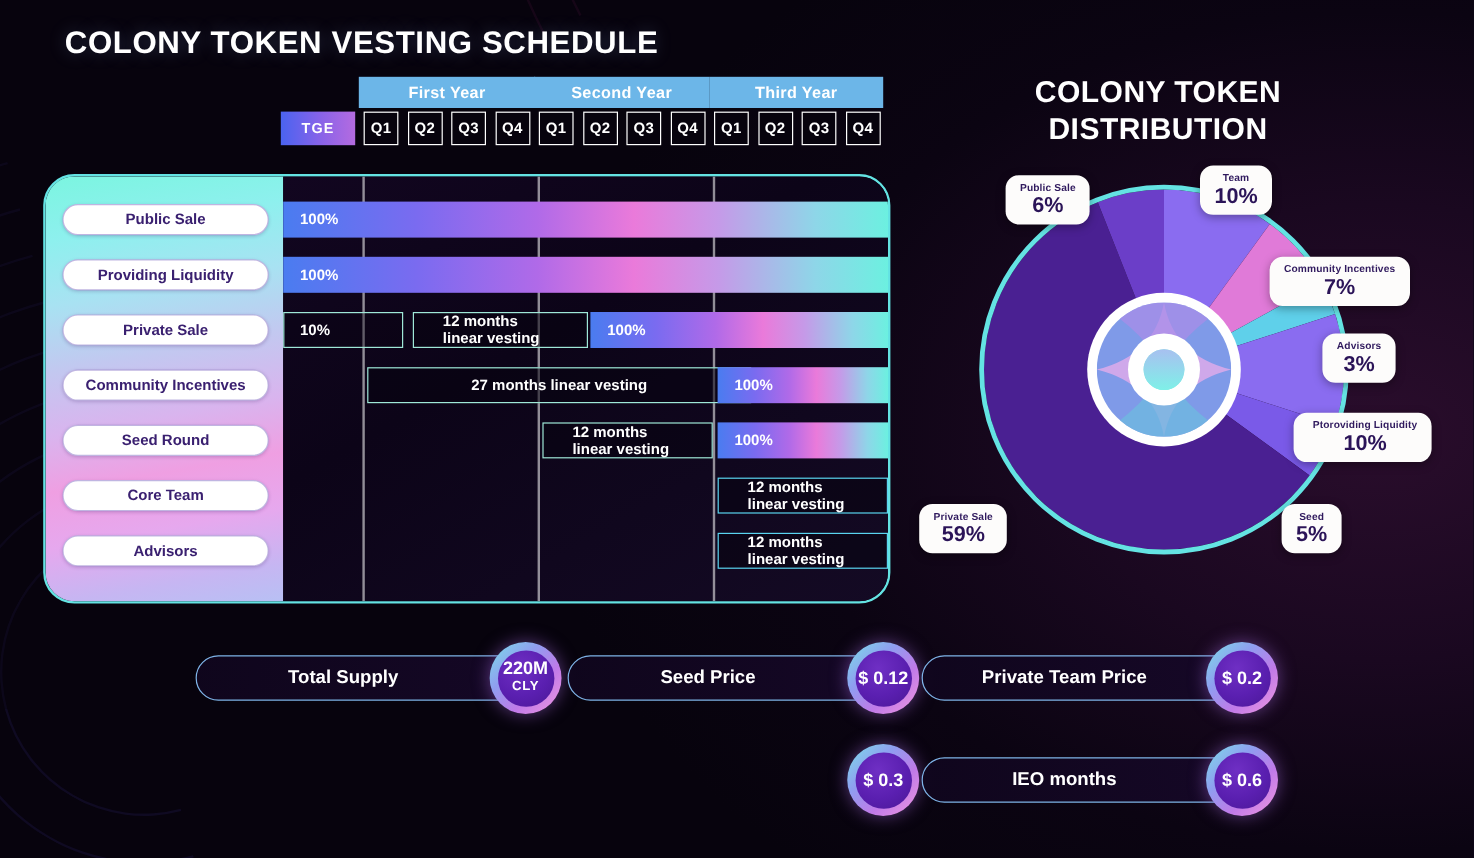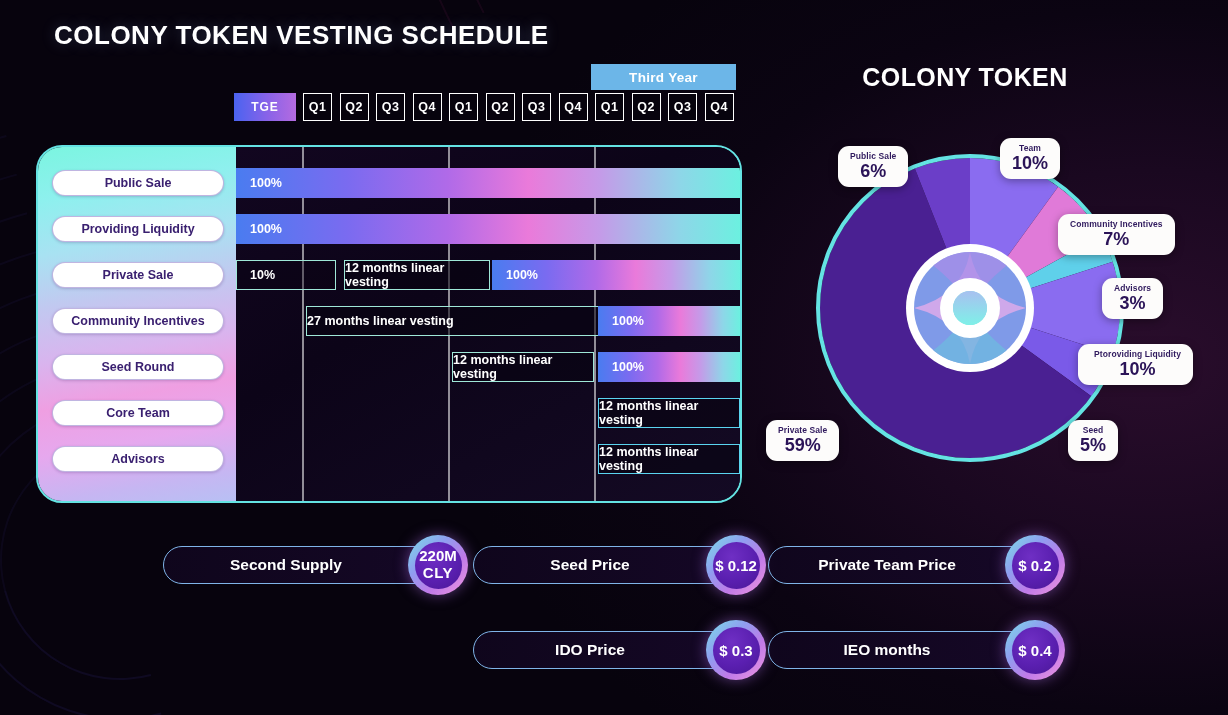--- a/index.html
+++ b/index.html
@@ -92,21 +92,22 @@
     display:flex; align-items:center;
     color:#ffffff; font-size:12.5px; font-weight:700;
   }
   .bar.fill {
     background: linear-gradient(90deg,#4a7cf0 0%, #7a6bf0 22%, #b06ae8 42%, #ea7ada 58%, #c59ae8 72%, #8ed6e8 88%, #6cf0e0 100%);
     padding-left:14px;
   }
   .bar.outline {
     background: rgba(8,3,16,.55);
     border:1.4px solid #9fe8d8;
-    padding:0 0;
+    justify-content:center;
+    padding:0 24px;
   }
   .bar.outline.blue { border-color:#5ad4f0; }
   .bar.empty { background: rgba(8,3,16,.35); border:1.4px solid #9fe8d8; }
 
   
   #pie-title {
     position:absolute; left:760px; top:62px; width:410px;
     text-align:center; color:#ffffff;
     font-size:25px; font-weight:700; line-height:1.25; letter-spacing:.4px;
   }
@@ -138,21 +139,21 @@
     display:flex; align-items:center; justify-content:center;
     box-shadow: 0 0 14px rgba(170,110,230,.5);
   }
   .price-coin .inner {
     width:47px; height:47px; border-radius:50%;
     background: radial-gradient(circle at 40% 32%, #6f2fc4 0%, #5a1fb0 55%, #4a1796 100%);
     display:flex; flex-direction:column; align-items:center; justify-content:center;
     color:#ffffff; font-weight:700;
   }
   .price-coin .v1 { font-size:15px; line-height:1; }
-  .price-coin .v2 { font-size:15px; line-height:1.3; letter-spacing:.6px; }
+  .price-coin .v2 { font-size:11px; line-height:1.3; letter-spacing:.6px; }
 </style>
 </head>
 <body>
 
 <div id="root">
 
   <div class="arcs arcs1" style="left:980px; top:-240px; width:1; height:1;">
   <div class="arc" style="width: 436px; height: 436px; left: -218px; top: -218px; transform: rotate(18deg);"></div>
       <div class="arc" style="width: 504px; height: 504px; left: -252px; top: -252px; transform: rotate(18deg);"></div>
       <div class="arc" style="width: 572px; height: 572px; left: -286px; top: -286px; transform: rotate(18deg);"></div>
@@ -174,20 +175,26 @@
       <div class="arc" style="width: 560px; height: 560px; left: -280px; top: -280px; transform: rotate(-150deg);"></div>
       <div class="arc" style="width: 640px; height: 640px; left: -320px; top: -320px; transform: rotate(-150deg);"></div>
       <div class="arc" style="width: 720px; height: 720px; left: -360px; top: -360px; transform: rotate(-150deg);"></div>
       <div class="arc" style="width: 800px; height: 800px; left: -400px; top: -400px; transform: rotate(-150deg);"></div>
       <div class="arc" style="width: 880px; height: 880px; left: -440px; top: -440px; transform: rotate(-150deg);"></div>
       <div class="arc" style="width: 960px; height: 960px; left: -480px; top: -480px; transform: rotate(-150deg);"></div>
     </div>
 
   <div id="main-title">COLONY TOKEN VESTING SCHEDULE</div>
 
+  <div class="year-head" style="left:299px; top:64px; width:147px;">
+    <span>First Year</span>
+  </div>
+  <div class="year-head" style="left:445px; top:64px; width:146px;">
+    <span>Second Year</span>
+  </div>
   <div class="year-head" style="left:591px; top:64px; width:145px;">
     <span>Third Year</span>
   </div>
 
   <div class="tge-cell">
     <span>TGE</span>
   </div>
 
   <div id="quarter-cells">
       <div class="q-cell" style="left: 303px;">
@@ -289,20 +296,21 @@
           <span>Core Team</span>
         </div>
         <div class="legend-pill" style="top: 299px;">
           <span>Advisors</span>
         </div>
       </div>
   </div>
 
   <div id="pie-title">
     <div>COLONY TOKEN</div>
+    <div>DISTRIBUTION</div>
   </div>
 
   <div id="pie-wrap">
     <svg width="310" height="320" viewBox="0 0 310 320">
       <g id="pie-slices">
           <path d="M155 160 L155 10 A150 150 0 0 1 243.16778784387097 38.64745084375788 Z" fill="#8a6cf0"></path>
           <path d="M155 160 L243.16778784387097 38.64745084375788 A150 150 0 0 1 286.44600200657953 87.73694888474272 Z" fill="#e07ad8"></path>
           <path d="M155 160 L286.44600200657953 87.73694888474272 A150 150 0 0 1 297.658477444273 113.6474508437579 Z" fill="#5fd0ea"></path>
           <path d="M155 160 L297.658477444273 113.6474508437579 A150 150 0 0 1 297.658477444273 206.3525491562421 Z" fill="#8a6cf0"></path>
           <path d="M155 160 L297.658477444273 206.3525491562421 A150 150 0 0 1 276.3525491562421 248.16778784387097 Z" fill="#7a5ae8"></path>
@@ -361,21 +369,21 @@
       </div>
       <div class="cal-label" style="left: 766px; top: 420px;">
         <div class="nm">Private Sale</div>
         <div class="pc">59%</div>
       </div>
     </div>
 
   <div id="price-cards">
       <div class="price-card" style="left: 163px; top: 542px; width: 290px;">
         <div class="price-bar" style="width: 280px;">
-          <span>Second Supply</span>
+          <span>Total Supply</span>
         </div>
         <div class="price-coin" style="left: 245px;">
           <div class="inner">
             <div class="v1">220M</div>
             <div class="v2">CLY</div>
           </div>
         </div>
       </div>
       <div class="price-card" style="left: 473px; top: 542px; width: 278px;">
         <div class="price-bar" style="width: 268px; text-align: center;">
@@ -391,34 +399,31 @@
         <div class="price-bar" style="width: 272px;">
           <span>Private Team Price</span>
         </div>
         <div class="price-coin" style="left: 237px;">
           <div class="inner">
             <div class="v1">$ 0.2</div>
           </div>
         </div>
       </div>
       <div class="price-card" style="left: 473px; top: 627px; width: 278px;">
-        <div class="price-bar" style="width: 268px;">
-          <span>IDO Price</span>
-        </div>
         <div class="price-coin" style="left: 233px; justify-content: center;">
           <div class="inner">
             <div class="v1">$ 0.3</div>
           </div>
         </div>
       </div>
       <div class="price-card" style="left: 768px; top: 627px; width: 282px;">
         <div class="price-bar" style="width: 272px;">
           <span>IEO months</span>
         </div>
         <div class="price-coin" style="left: 237px;">
           <div class="inner">
-            <div class="v1">$ 0.4</div>
+            <div class="v1">$ 0.6</div>
           </div>
         </div>
       </div>
     </div>
 
 </div>
 
 </body></html>

